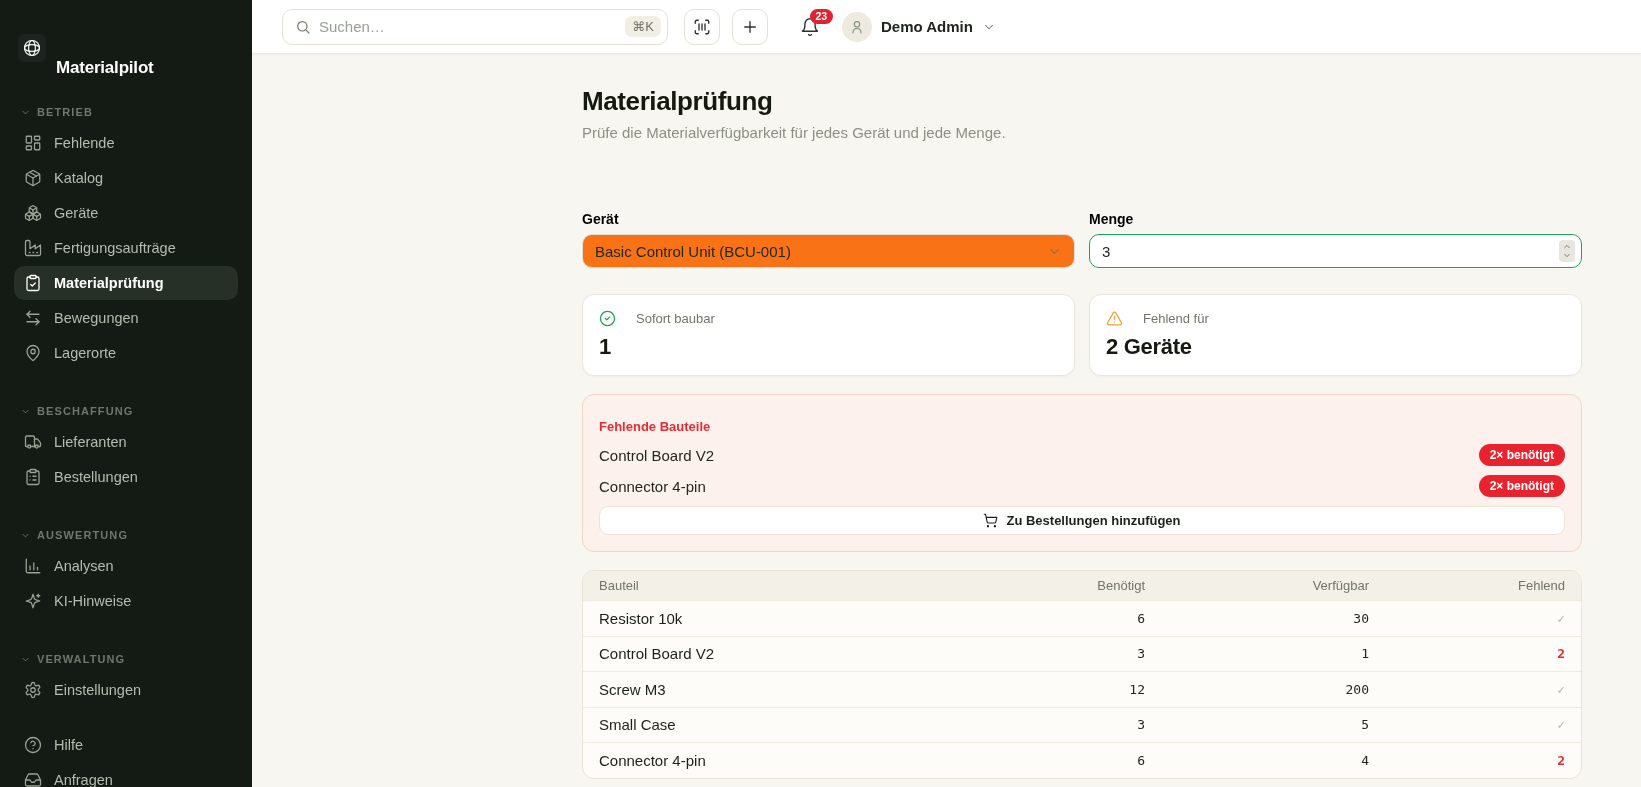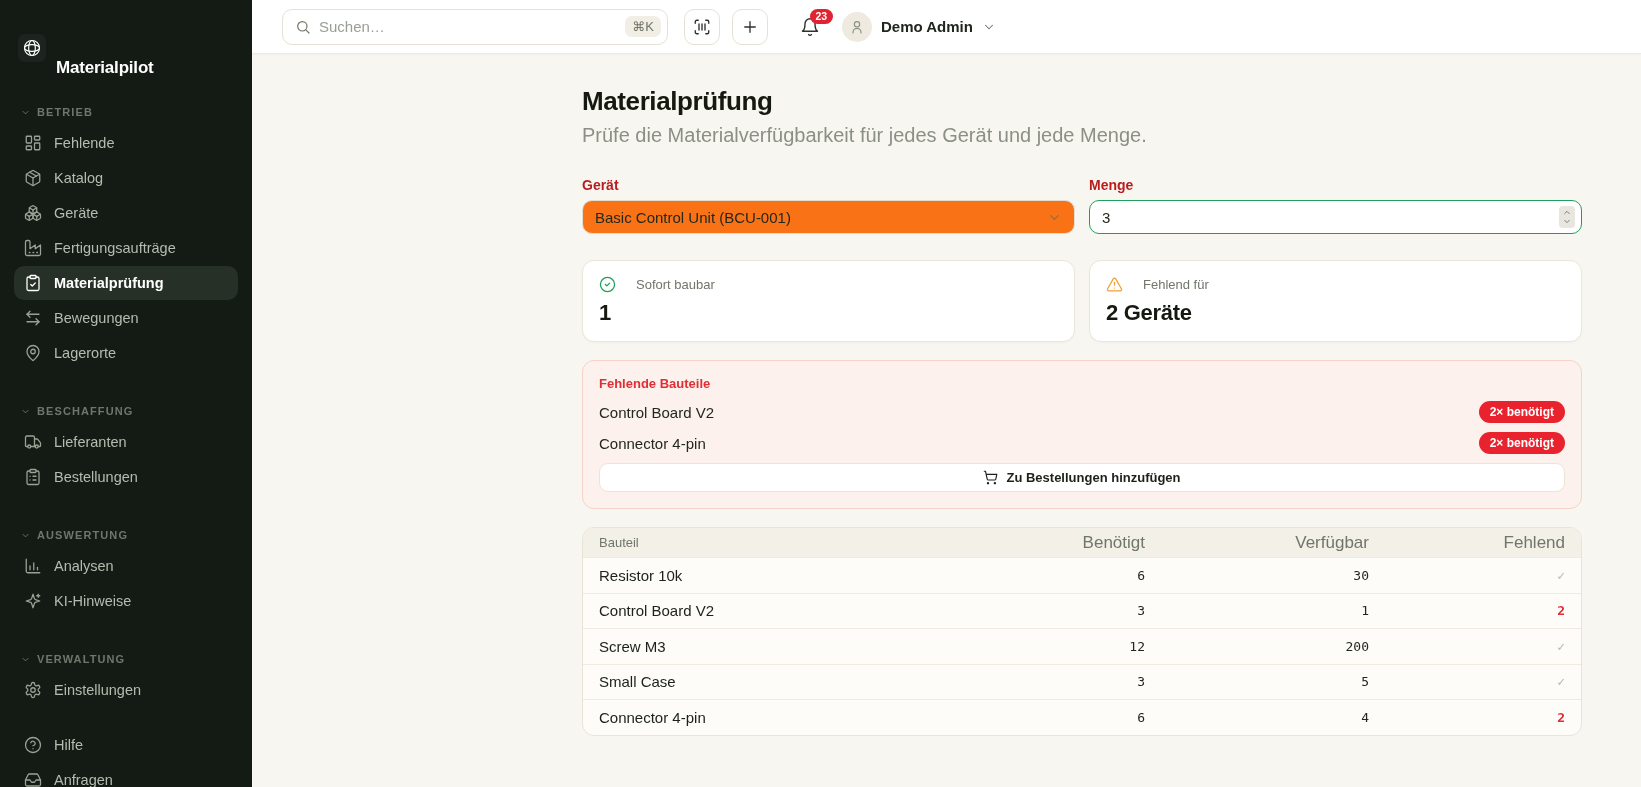--- a/index.html
+++ b/index.html
@@ -39,53 +39,53 @@
   .user-wrap { display:flex; align-items:center; gap:9px; margin-left:22px; cursor:pointer; }
   .avatar { width:30px; height:30px; border-radius:50%; background:#efeadf; display:flex; align-items:center; justify-content:center; }
   .avatar svg { width:16px; height:16px; stroke:#8a9084; fill:none; stroke-width:1.7; stroke-linecap:round; }
   .user-name { font-size:15px; font-weight:700; color:#20251e; }
   .user-wrap .chev { width:14px; height:14px; stroke:#6f756a; fill:none; stroke-width:1.8; stroke-linecap:round; stroke-linejoin:round; }
 
   .content { flex:1; overflow:auto; }
   .col { width:1000px; margin-left:330px; padding-top:32px; }
 
   .page-title { font-size:26px; font-weight:700; color:#15190f; letter-spacing:-0.4px; }
-  .page-sub { font-size:20px; color:#8b9085; margin-top:7px; }
+  .page-sub { font-size:15px; color:#8b9085; margin-top:7px; }
 
   .form-row { display:flex; gap:14px; margin-top:30px; }
   .field { flex:1; }
-  .field-label { font-size:14px; font-weight:700; color:#b91c1c; margin-bottom:7px; }
+  .field-label { font-size:14px; font-weight:700; color:#000000; margin-bottom:7px;margin-top:40px; }
   .select { height:34px; background:#f97316; border:1px solid #e3ded3; border-radius:10px; display:flex; align-items:center; justify-content:space-between; padding:0 12px; font-size:15px; color:#23281f; cursor:pointer; }
   .select svg { width:15px; height:15px; stroke:#6f756a; fill:none; stroke-width:1.8; stroke-linecap:round; stroke-linejoin:round; }
   .qty-wrap { position:relative; }
   .qty-input { width:100%; height:34px; border:1.5px solid #1f9e5f; border-radius:10px; padding:0 30px 0 12px; font-size:15px; color:#23281f; outline:none; background:#fff; font-family:"Liberation Sans",sans-serif; }
   .spinner { position:absolute; right:7px; top:6px; width:16px; height:22px; background:#e9e6df; border-radius:4px; display:flex; flex-direction:column; align-items:center; justify-content:center; cursor:pointer; }
   .spinner svg { width:10px; height:9px; stroke:#55594f; fill:none; stroke-width:2; stroke-linecap:round; stroke-linejoin:round; }
 
   .cards { display:flex; gap:14px; margin-top:26px; }
   .card { flex:1; background:#fff; border:1px solid #ebe6da; border-radius:12px; padding:15px 16px; box-shadow:0 1px 2px rgba(0,0,0,.03); }
   .card-head { display:flex; align-items:center; gap:20px; font-size:13px; color:#70766a; }
   .card-head svg { width:17px; height:17px; fill:none; stroke-width:1.8; stroke-linecap:round; stroke-linejoin:round; }
   .ic-green { stroke:#1e9e5a; } .ic-amber { stroke:#f0a13b; }
   .card-value { font-size:22px; font-weight:700; color:#15190f; margin-top:7px; letter-spacing:-0.3px; }
 
-  .alert { margin-top:18px; background:#fcf1ec; border:1px solid #f6d3c8; border-radius:12px; padding:15px 16px 16px; }
+  .alert { margin-top:18px; background:#fcf1ec; border:1px solid #f6d3c8; border-radius:12px; padding:24px 16px 16px; }
   .alert-title { color:#e02d36; font-size:13px; font-weight:700; margin-bottom:10px; }
   .alert-row { display:flex; align-items:center; justify-content:space-between; margin-bottom:9px; }
   .alert-name { font-size:15px; color:#23281f; }
   .pill { background:#e8232e; color:#fff; font-size:12px; font-weight:700; border-radius:999px; padding:4px 11px; }
   .alert-btn { margin-top:9px; width:100%; height:29px; background:#fff; border:1px solid #ebe5d9; border-radius:9px; display:flex; align-items:center; justify-content:center; gap:8px; font-size:13px; font-weight:700; color:#1c211a; cursor:pointer; font-family:"Liberation Sans",sans-serif; }
   .alert-btn svg { width:15px; height:15px; stroke:#1c211a; fill:none; stroke-width:1.8; stroke-linecap:round; stroke-linejoin:round; }
 
   .table { margin-top:18px; border:1px solid #e9e4d8; border-radius:12px; overflow:hidden; background:#fdfcf8; }
   .trow { display:grid; grid-template-columns:1fr 170px 224px 196px; align-items:center; padding:0 16px; }
   .thead { background:#f3f0e8; height:29px; color:#70766a; font-size:13px; }
   .tbody-row { height:35.5px; border-top:1px solid #f0ebe0; font-size:15px; color:#1c211a; }
   .num { text-align:right; font-family:"DejaVu Sans Mono", monospace; font-size:13px; color:#23281f; }
-  .thead .num { font-family:"Liberation Sans",sans-serif; color:#70766a; font-size:17px; }
+  .thead .num { font-family:"Liberation Sans",sans-serif; color:#70766a; font-size:13px; }
   .ok-check { color:#b5baac; font-size:13px; }
   .neg { color:#e02d36; font-weight:700; }
 </style>
 </head>
 <body>
 
 <aside class="sidebar">
   <div class="logo-row">
     <span class="logo-tile">
       <svg viewBox="0 0 24 24">

